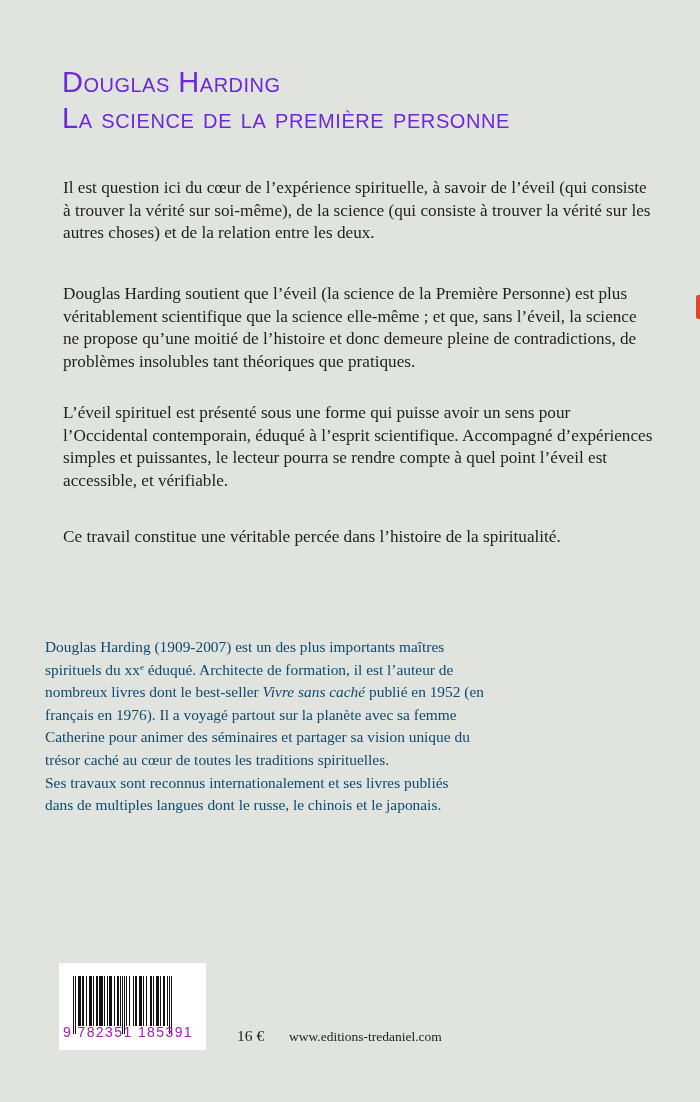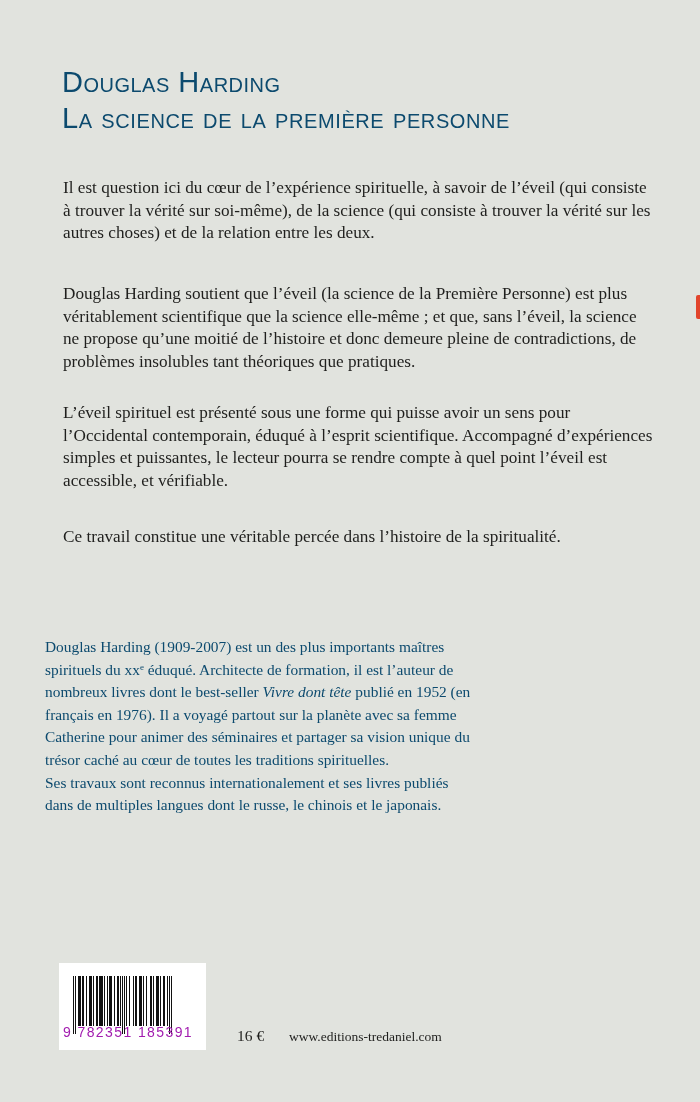--- a/index.html
+++ b/index.html
@@ -14,21 +14,21 @@
       overflow: hidden;
       color: #1e1e1c;
     }
     .title-block {
       position: absolute;
       left: 62px;
       top: 64px;
       font-family: "Liberation Sans", "DejaVu Sans", sans-serif;
       font-variant: small-caps;
       font-weight: normal;
-      color: #0c4a6e;
+      color: #6d28d9;
       letter-spacing: 0.5px;
     }
     .title-line {
       display: block;
       font-size: 29px;
       line-height: 36px;
       white-space: nowrap;
     }
     .title-line.sub { letter-spacing: 0.6px; }
 
@@ -143,21 +143,21 @@
 <div class="body-text" id="para-3">
   <p>L’éveil spirituel est présenté sous une forme qui puisse avoir un sens pour l’Occidental contemporain, éduqué à l’esprit scientifique. Accompagné d’expériences simples et puissantes, le lecteur pourra se rendre compte à quel point l’éveil est accessible, et vérifiable.</p>
 </div>
 <div class="body-text" id="para-4">
   <p>Ce travail constitue une véritable percée dans l’histoire de la spiritualité.</p>
 </div>
 
 <div class="bio">
   <span class="line">Douglas Harding (1909-2007) est un des plus importants maîtres</span>
   <span class="line"><span>spirituels du xx</span><sup>e</sup><span> éduqué. Architecte de formation, il est l’auteur de</span></span>
-  <span class="line"><span>nombreux livres dont le best-seller </span><em>Vivre dont tête</em><span> publié en 1952 (en</span></span>
+  <span class="line"><span>nombreux livres dont le best-seller </span><em>Vivre sans caché</em><span> publié en 1952 (en</span></span>
   <span class="line">français en 1976). Il a voyagé partout sur la planète avec sa femme</span>
   <span class="line">Catherine pour animer des séminaires et partager sa vision unique du</span>
   <span class="line">trésor caché au cœur de toutes les traditions spirituelles.</span>
   <span class="line">Ses travaux sont reconnus internationalement et ses livres publiés</span>
   <span class="line">dans de multiples langues dont le russe, le chinois et le japonais.</span>
 </div>
 
 <div class="barcode-box">
   <div class="barcode-bars">
     <span class="guard" style="width:1px"></span>

